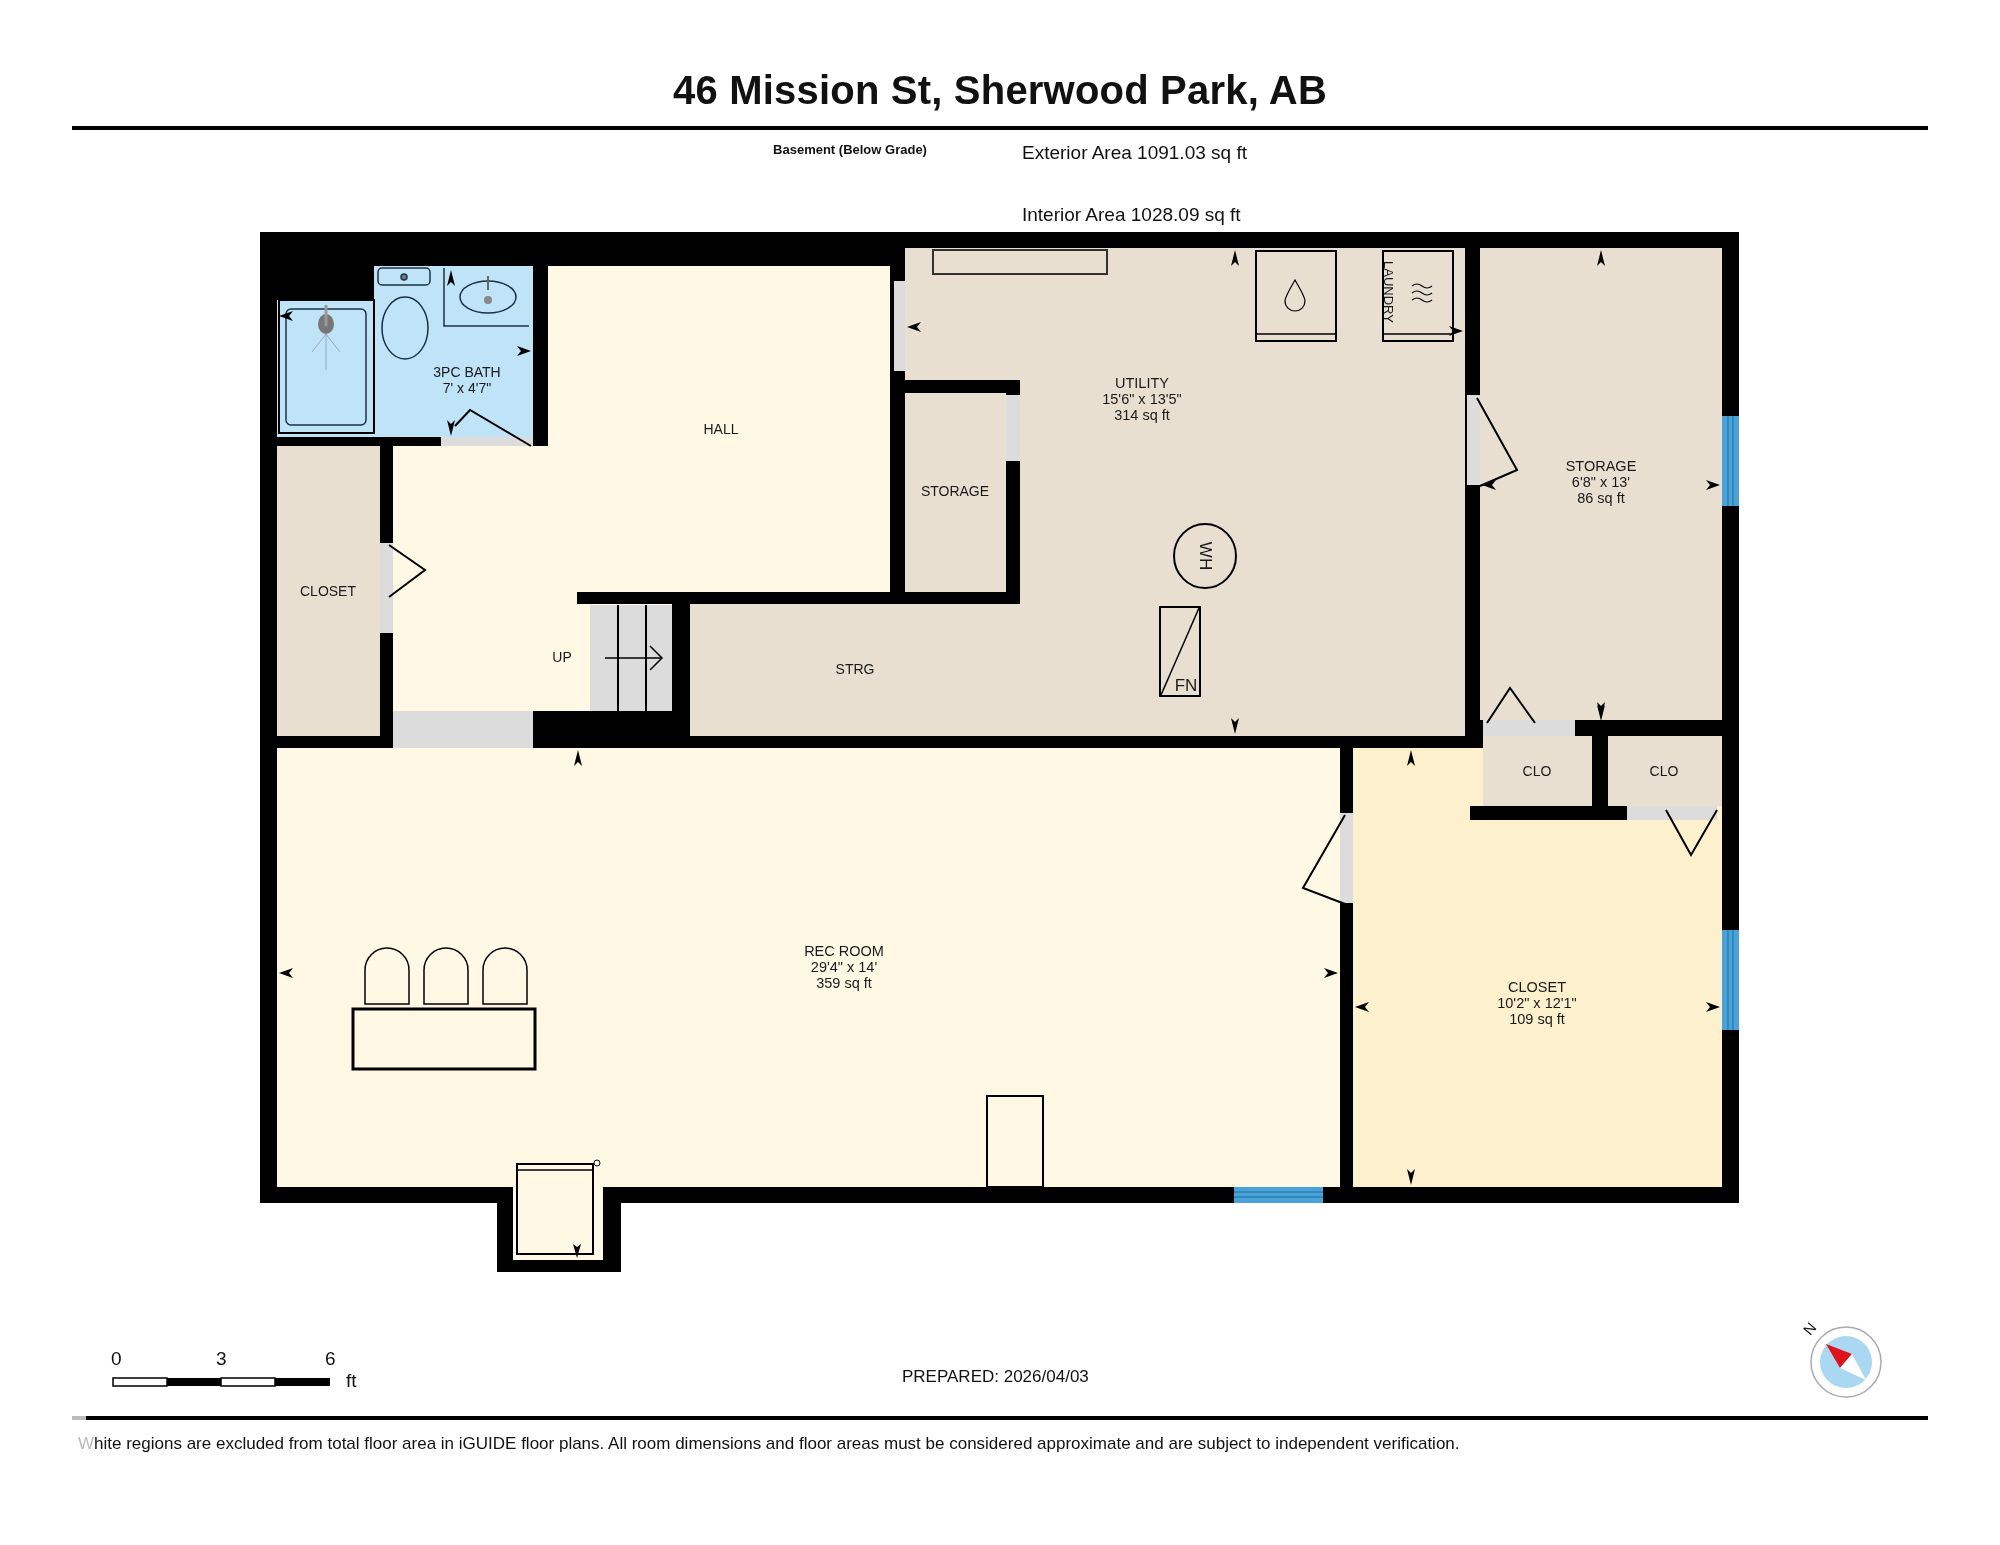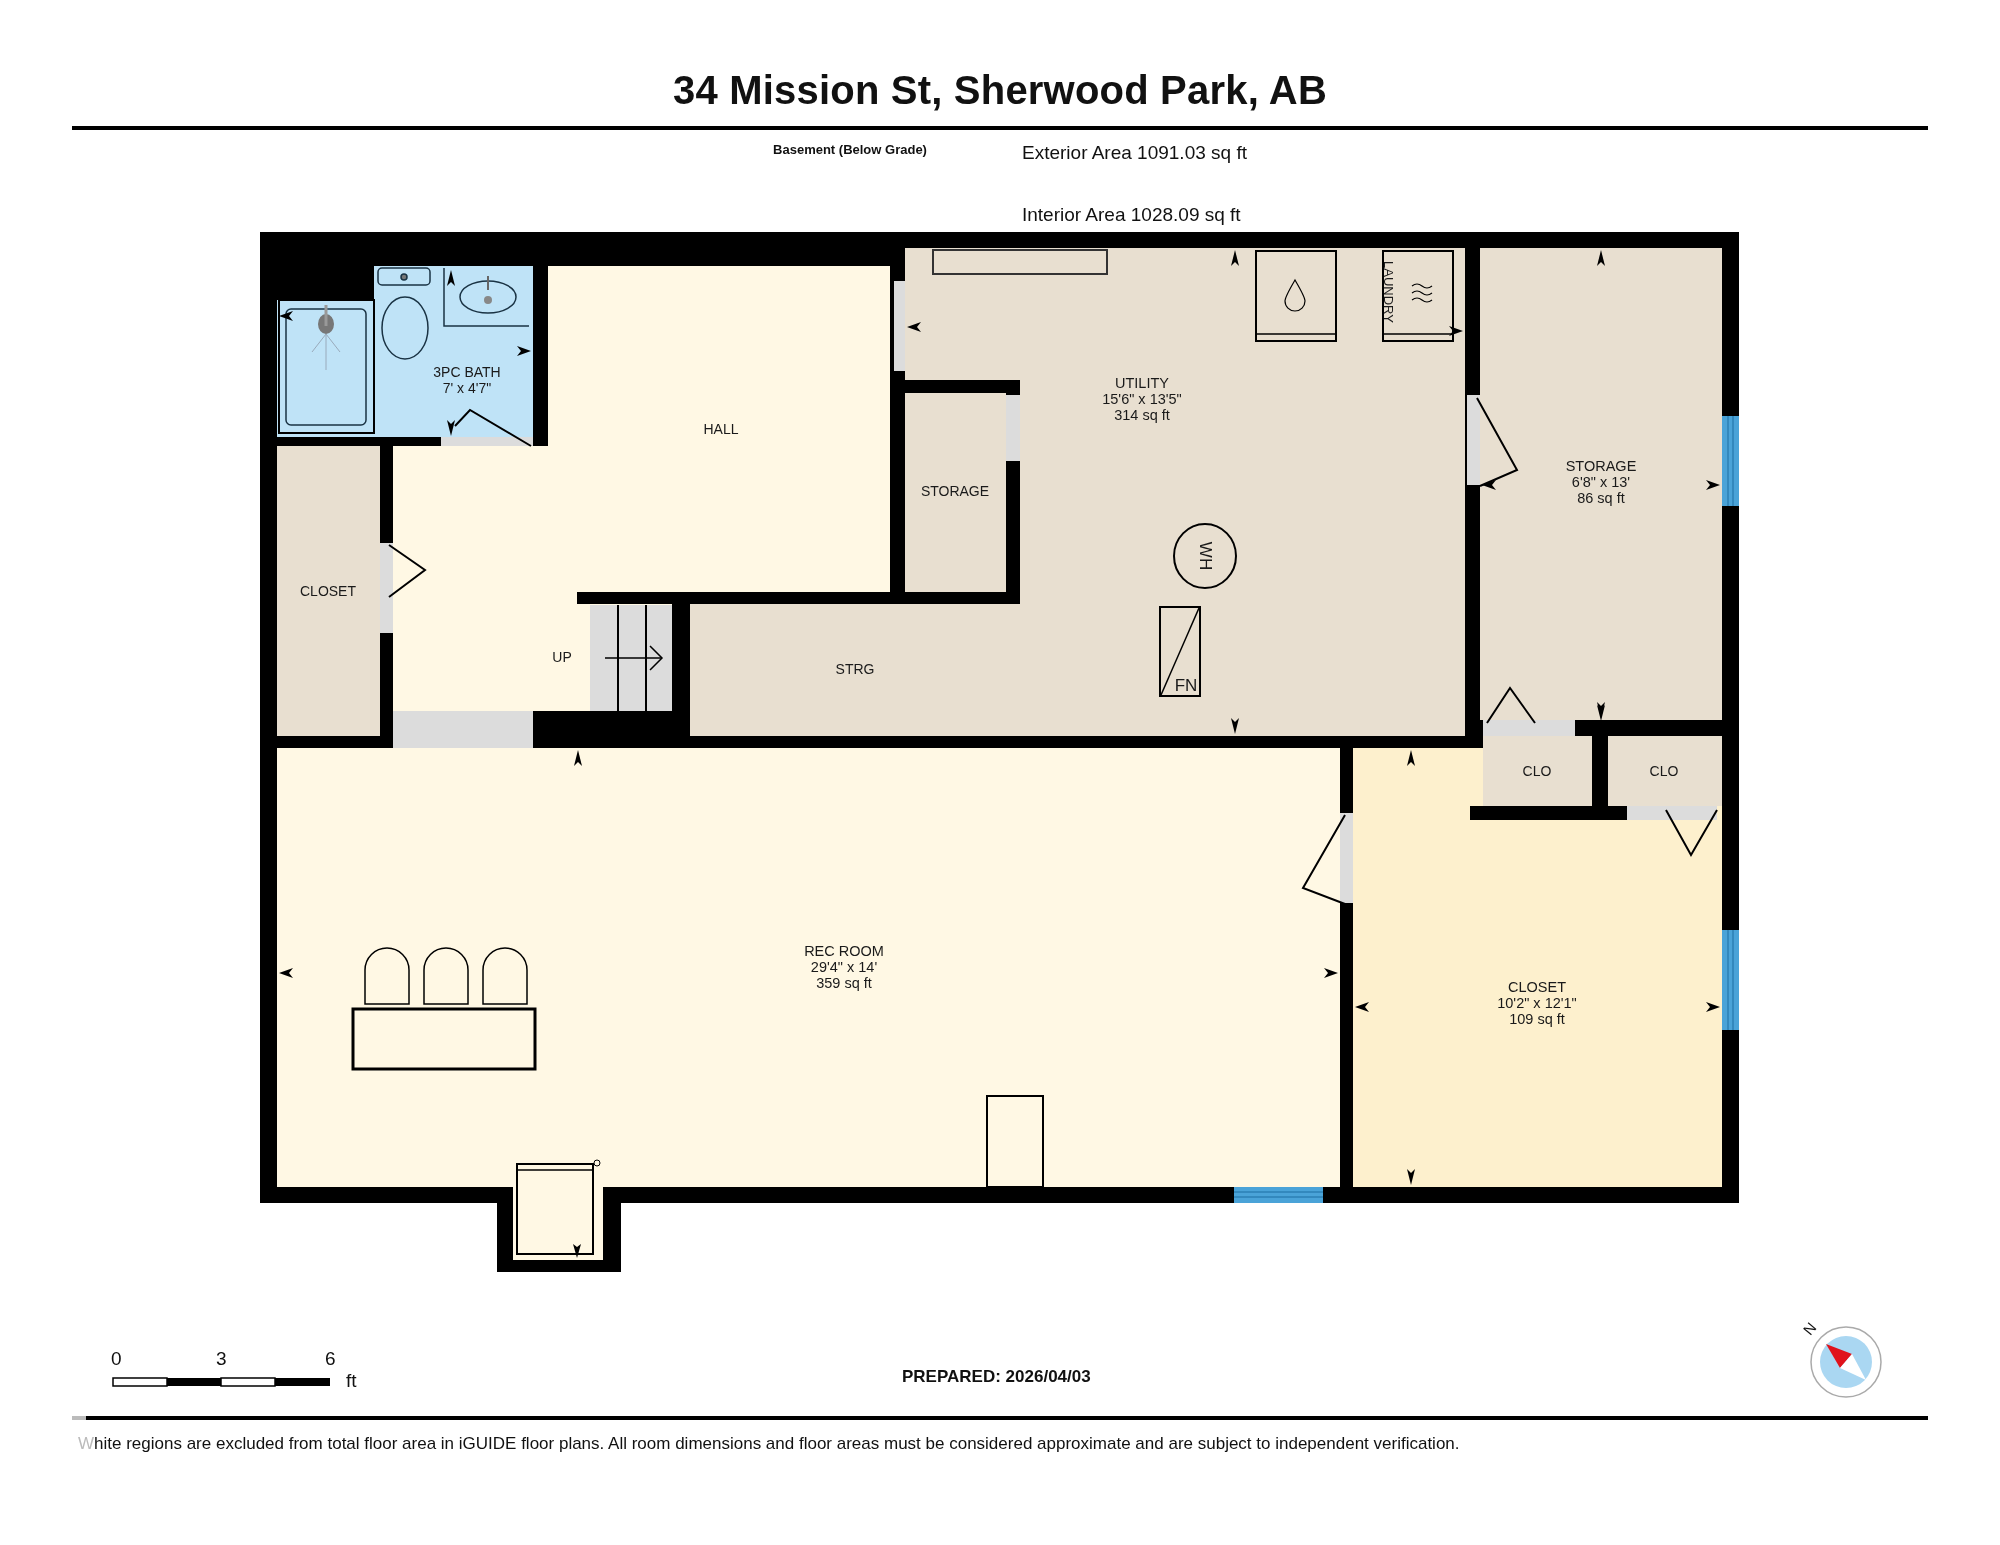--- a/index.html
+++ b/index.html
@@ -6,28 +6,28 @@
   body { width:2000px; height:1545px; position:relative; overflow:hidden; font-family:"Liberation Sans", sans-serif; color:#111; }
   .abs { position:absolute; }
   .title { left:0; width:2000px; top:68px; text-align:center; font-size:40px; font-weight:bold; letter-spacing:0.2px; }
   .rule { background:#000; }
   .sub-left { top:142px; left:700px; width:300px; text-align:center; font-size:13px; font-weight:bold; }
   .sub-right { left:1022px; font-size:19px; }
   .plan { left:0; top:0; width:2000px; height:1545px; }
   .room-label { position:absolute; text-align:center; font-size:14px; line-height:16px; color:#1a1a1a; transform:translate(-50%,-50%); white-space:nowrap; }
   .room-label.big { font-size:14.5px; }
   .scale-num { font-size:19px; }
-  .prepared { left:902px; top:1367px; font-size:17px;font-weight:bold; }
+  .prepared { left:902px; top:1367px; font-size:17px; }
   .disclaimer { left:78px; top:1434px; font-size:17px; color:#111; }
   .disclaimer .first { color:#bbb; }
 </style>
 </head>
 <body>
 
-<div class="abs title">34 Mission St, Sherwood Park, AB</div>
+<div class="abs title">46 Mission St, Sherwood Park, AB</div>
 <div class="abs rule" style="left:72px; top:126px; width:1856px; height:4px;"></div>
 <div class="abs sub-left">Basement (Below Grade)</div>
 <div class="abs sub-right" style="top:142px;">Exterior Area 1091.03 sq ft</div>
 <div class="abs sub-right" style="top:174px;margin-top:30px;">Interior Area 1028.09 sq ft</div>
 
 <svg class="abs plan" width="2000" height="1545" viewBox="0 0 2000 1545" xmlns="http://www.w3.org/2000/svg">
 
   <rect x="260" y="232" width="1479" height="971" fill="#000"></rect>
   <rect x="497" y="1190" width="124" height="82" fill="#000"></rect>
 

